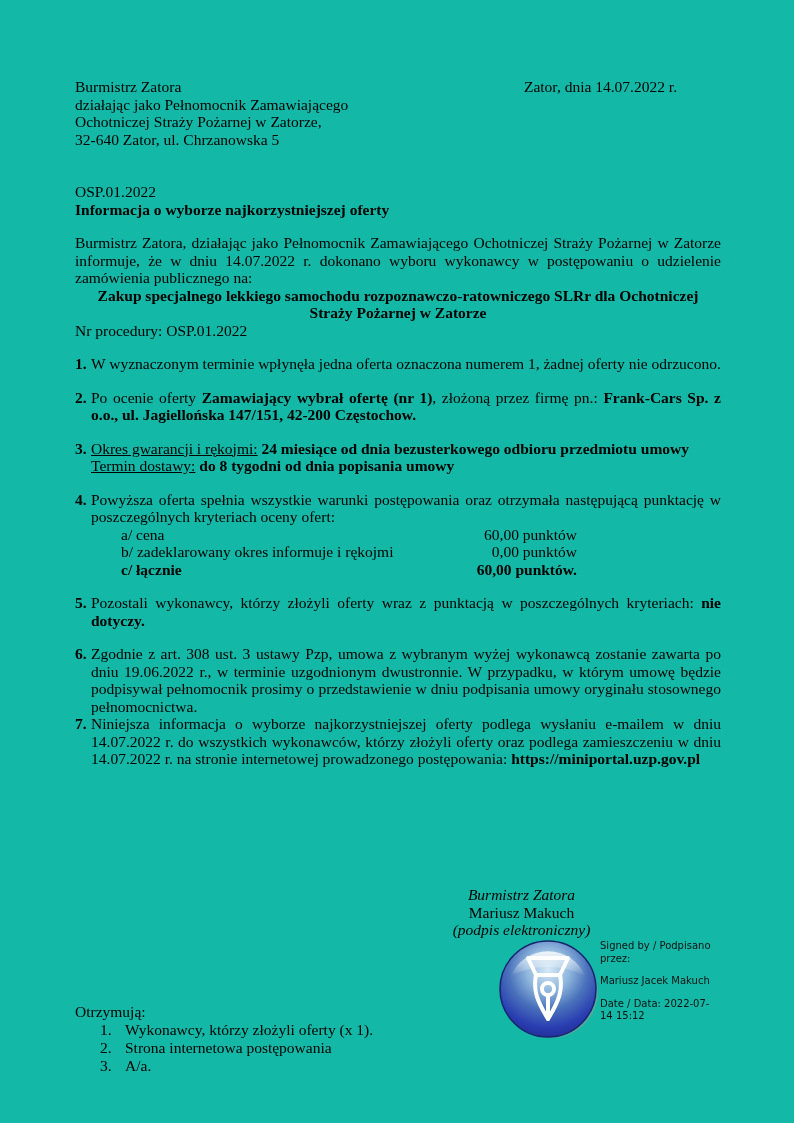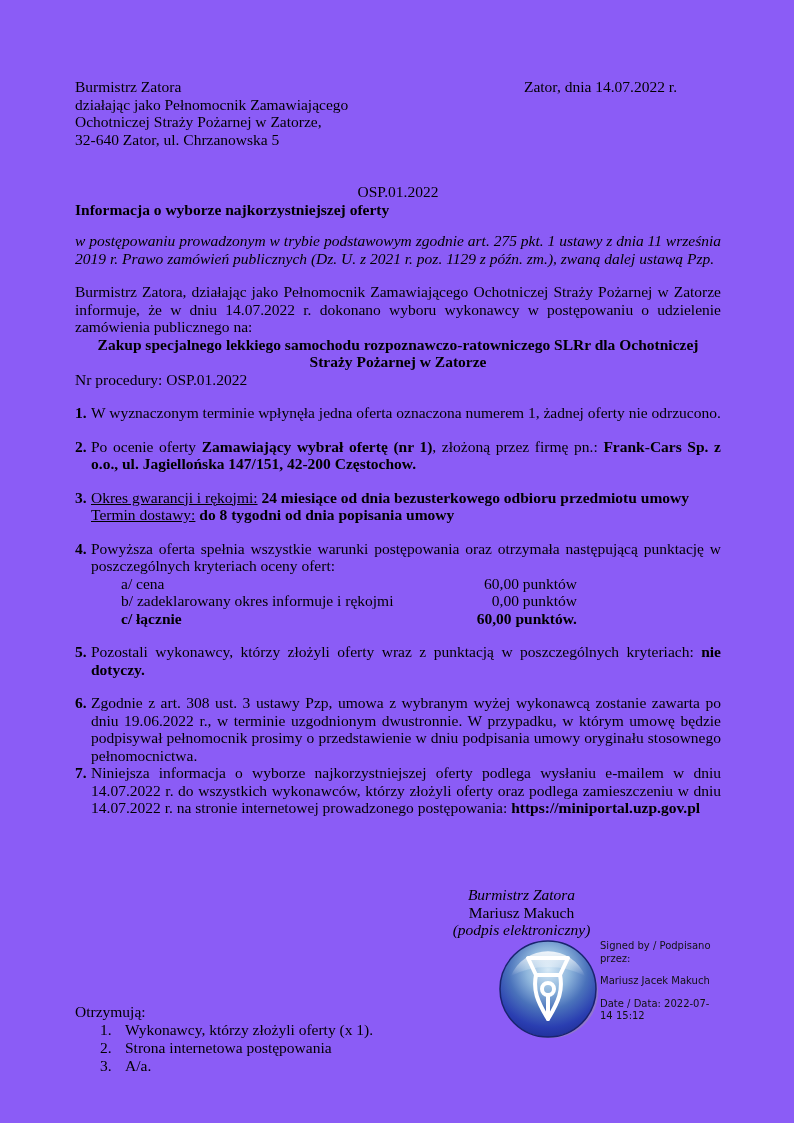--- a/index.html
+++ b/index.html
@@ -1,25 +1,25 @@
 <!DOCTYPE html>
 <html lang="pl"><head>
 <meta charset="utf-8">
 <style>
   html,body{margin:0;padding:0;background:#fff;}
   .page{
-    position:relative;width:794px;height:1123px;background:#8b5cf6;
+    position:relative;width:794px;height:1123px;background:#14b8a6;
     font-family:"Liberation Serif", serif;font-size:15.5px;line-height:17.5px;
     color:#000;overflow:hidden;
   }
   .content{position:absolute;left:75px;top:78px;width:646px;}
   .header{position:relative;}
   .sender div{white-space:nowrap;}
   .date-line{position:absolute;right:44px;top:0;white-space:nowrap;}
-  .case-number{margin-top:35px;text-align:center;}
+  .case-number{margin-top:35px;}
   .doc-title{text-align:left;font-weight:bold;}
   .legal-intro{margin-top:14px;text-align:justify;font-style:italic;}
   .intro{margin-top:16px;text-align:justify;}
   .subject{text-align:center;font-weight:bold;}
   .items{margin-top:0;}
   .li{position:relative;padding-left:16px;text-align:justify;margin-top:16px;}
   .li.no-gap{margin-top:0;}
   .num{position:absolute;left:0;font-weight:bold;}
   .score-row{display:flex;padding-left:30px;gap:46px;}
   .score-label{width:300px;}
@@ -51,21 +51,20 @@
         <div>Ochotniczej Straży Pożarnej w Zatorze,</div>
         <div>32-640 Zator, ul. Chrzanowska 5</div>
       </div>
       <div class="date-line">Zator, dnia 14.07.2022 r.</div>
     </div>
 
     <div class="case-number">OSP.01.2022</div>
 
     <div class="doc-title">Informacja o wyborze najkorzystniejszej oferty</div>
 
-    <div class="legal-intro">w postępowaniu prowadzonym w trybie podstawowym zgodnie art. 275 pkt. 1 ustawy z dnia 11 września 2019 r. Prawo zamówień publicznych (Dz. U. z 2021 r. poz. 1129 z późn. zm.), zwaną dalej ustawą Pzp.</div>
 
     <div class="intro">Burmistrz Zatora, działając jako Pełnomocnik Zamawiającego Ochotniczej Straży Pożarnej w Zatorze informuje, że w dniu 14.07.2022 r. dokonano wyboru wykonawcy  w postępowaniu o udzielenie zamówienia publicznego na:</div>
 
     <div class="subject">Zakup specjalnego lekkiego samochodu rozpoznawczo-ratowniczego SLRr dla Ochotniczej Straży Pożarnej w Zatorze</div>
 
     <div>Nr procedury: OSP.01.2022</div>
 
     <div class="items">
 
       <div class="li">

